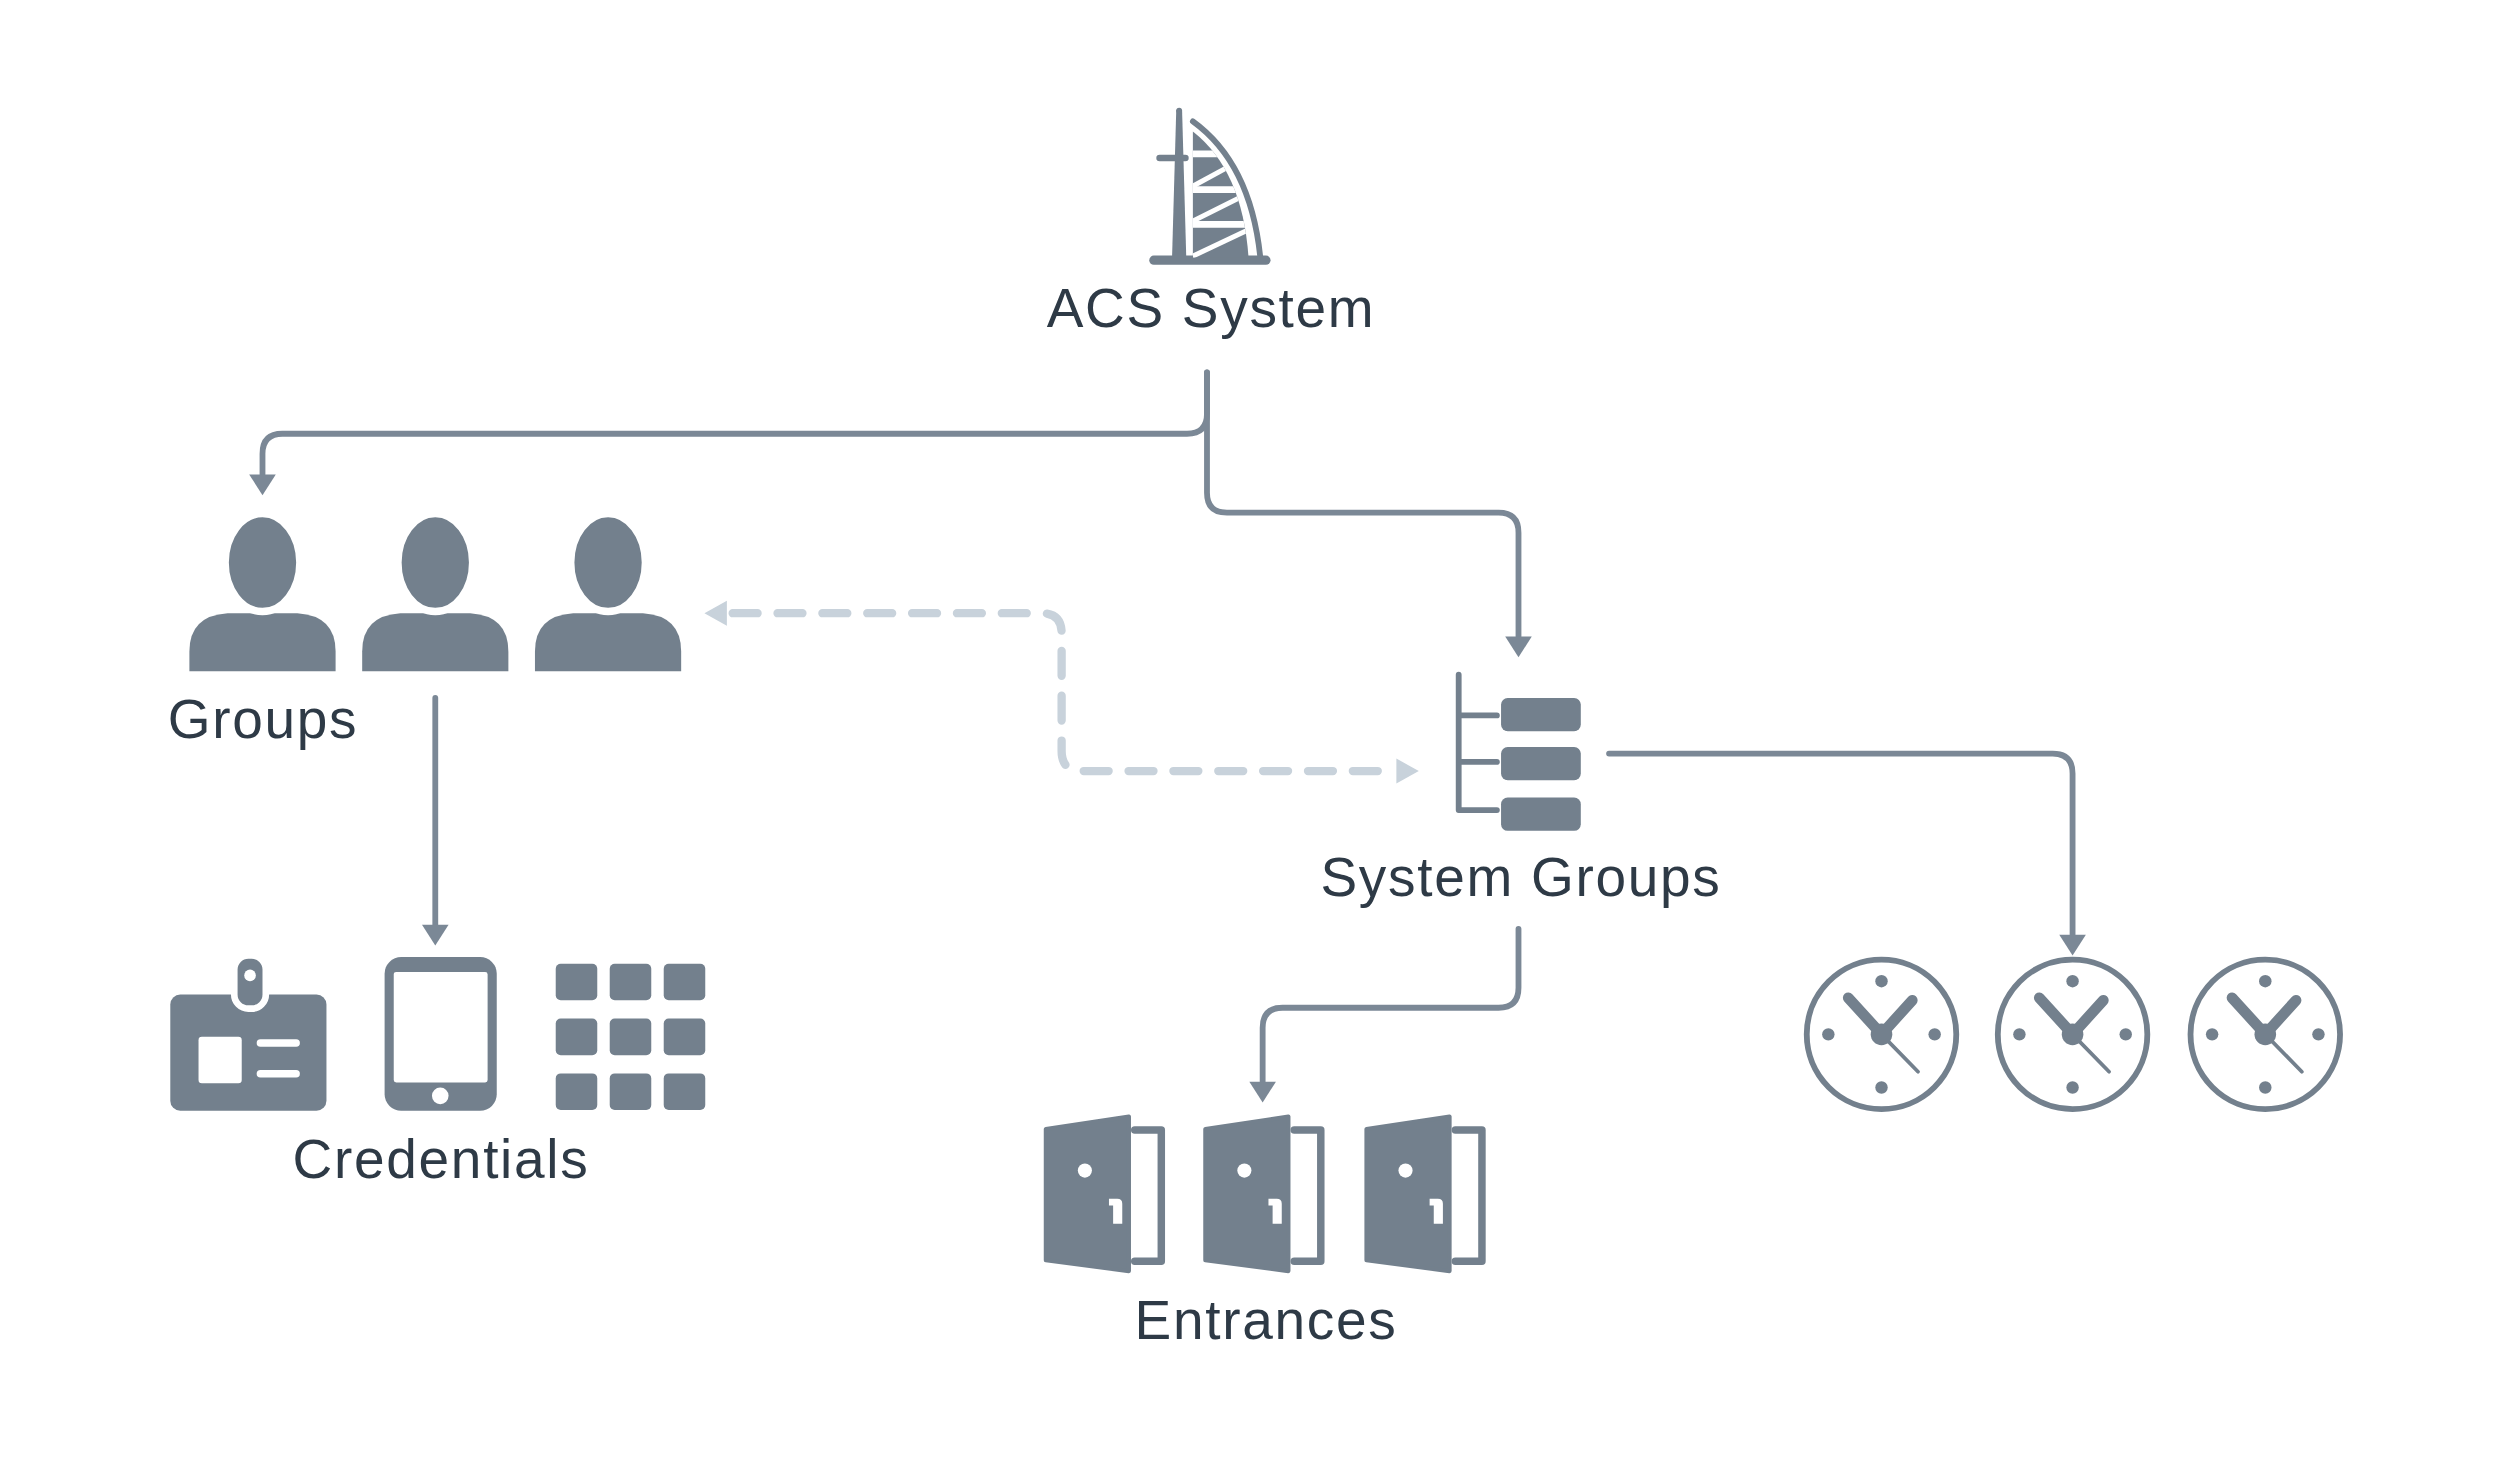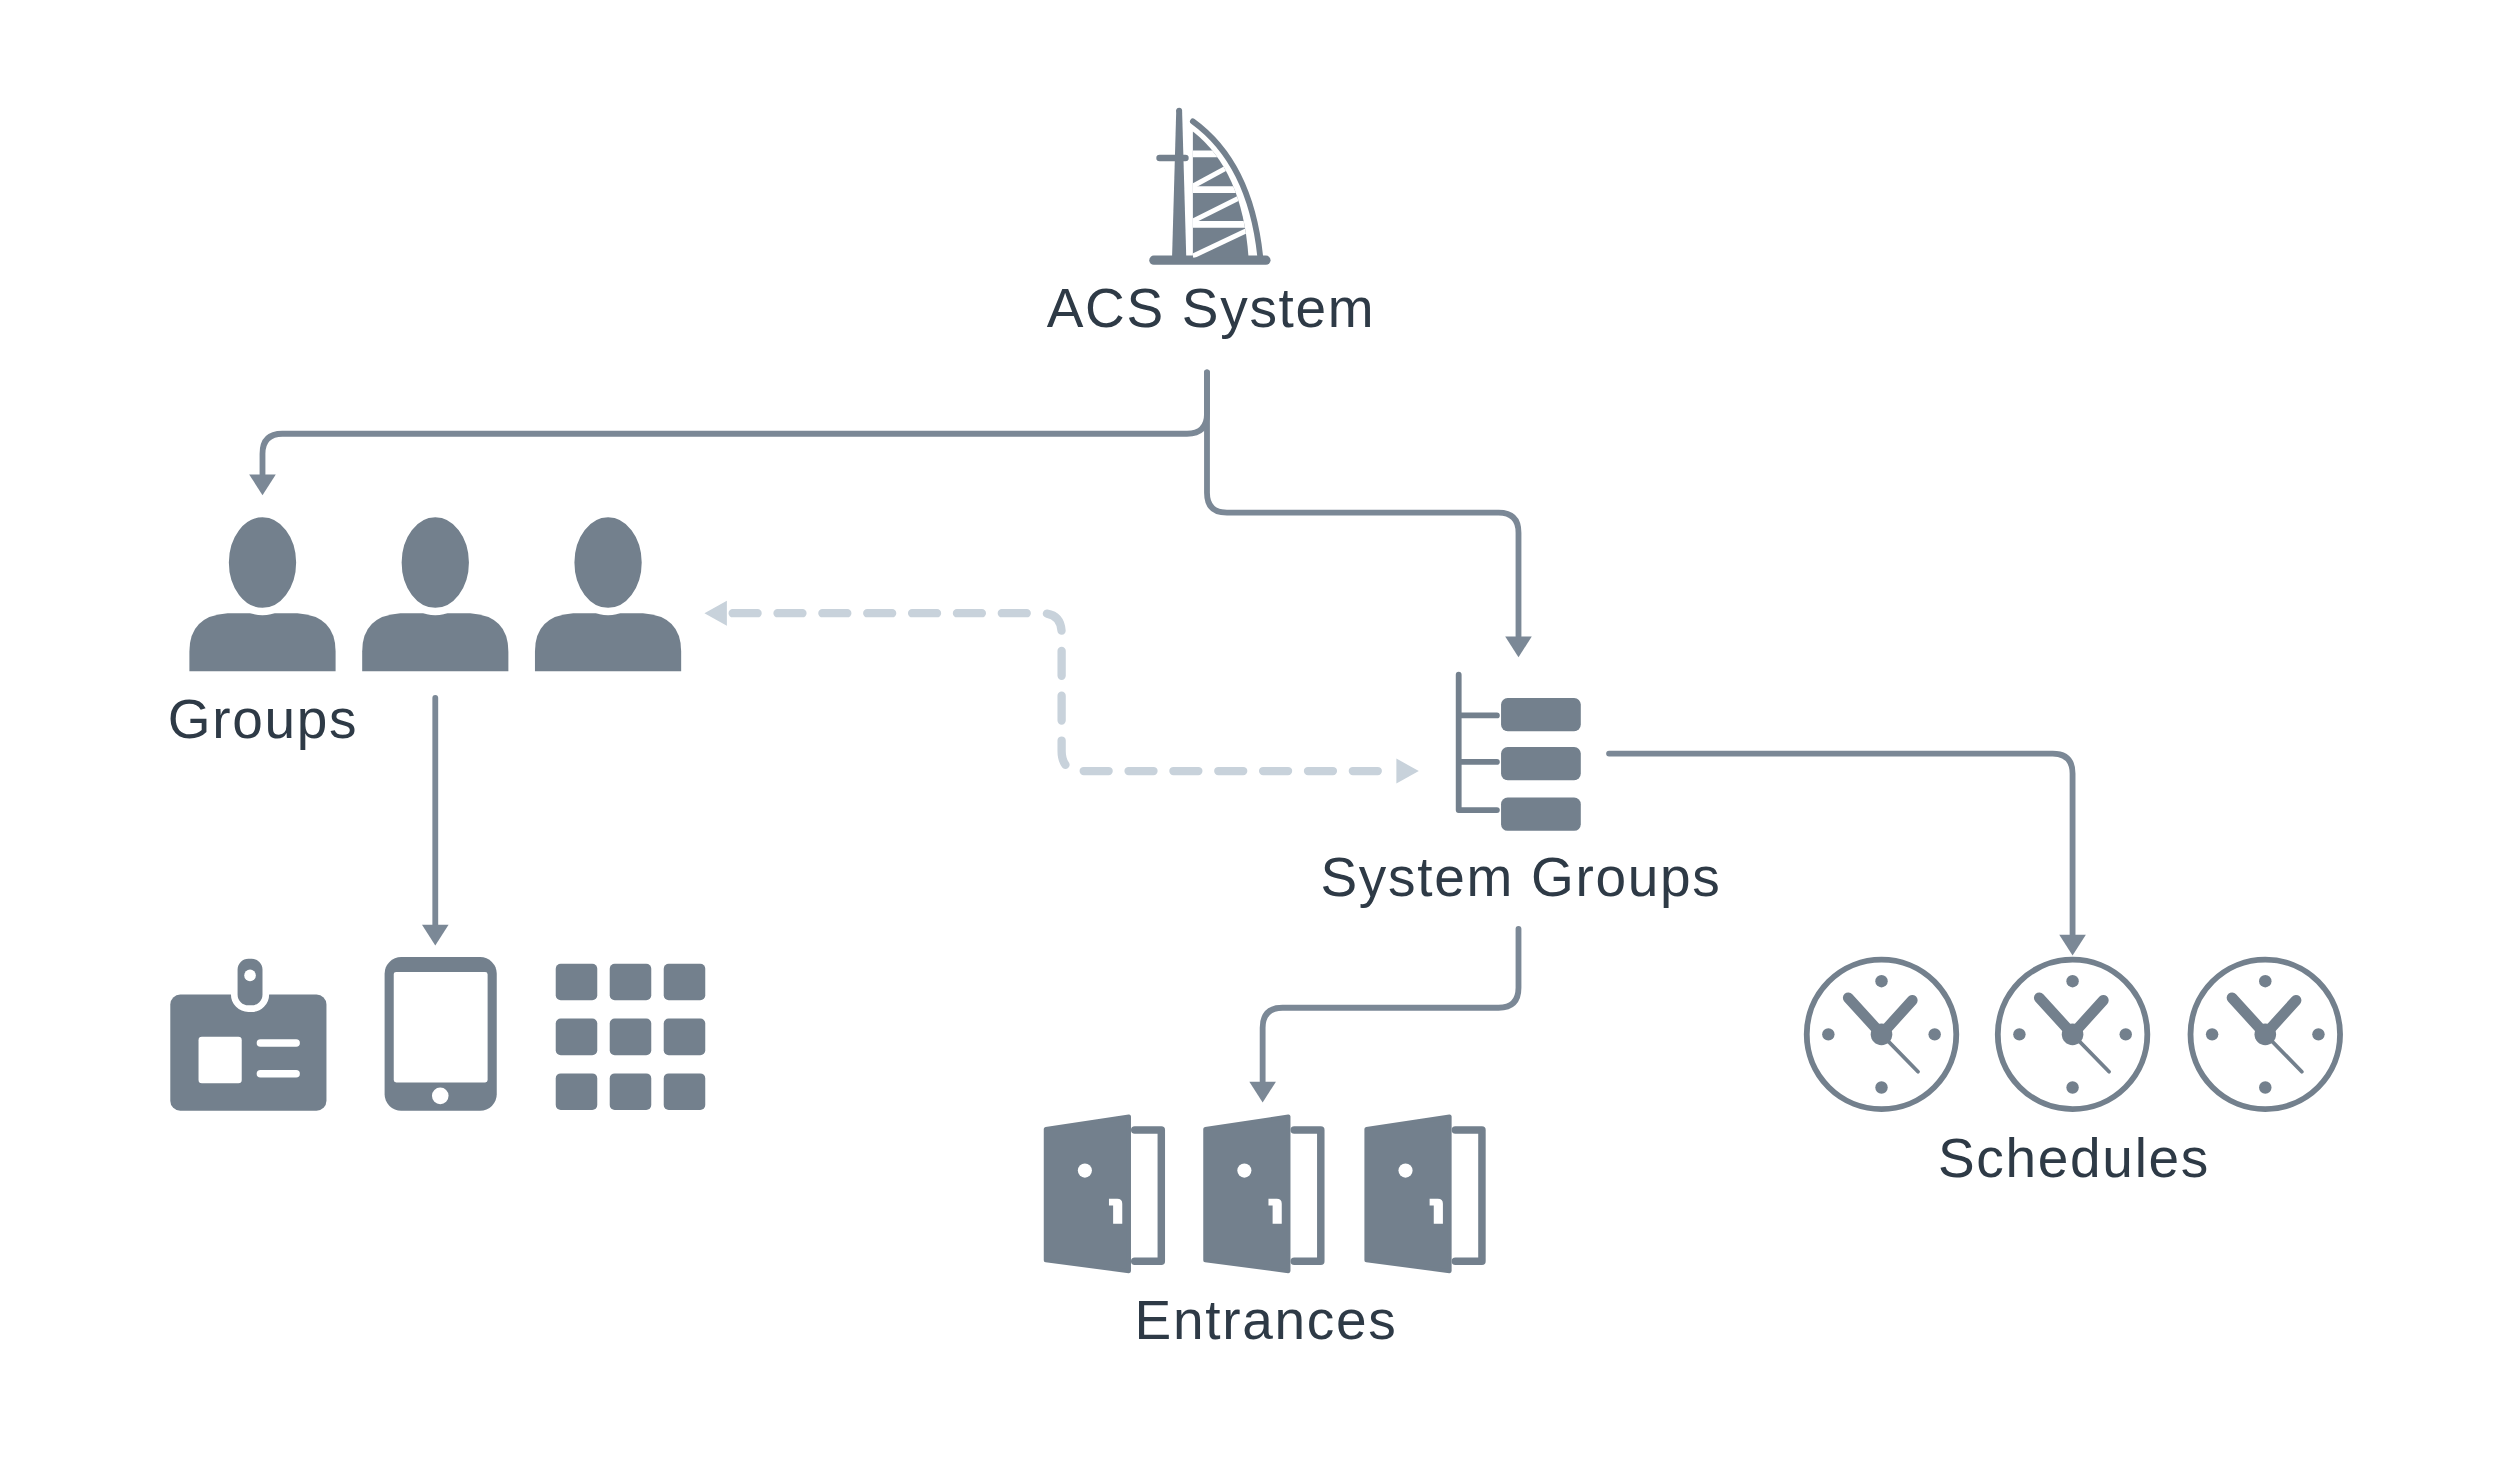--- a/index.html
+++ b/index.html
@@ -151,17 +151,17 @@
     <g>
       <use href="#clock" x="2265" y="1245"></use>
       <use href="#clock" x="2495" y="1245"></use>
       <use href="#clock" x="2727" y="1245"></use>
     </g>
   </svg>
 
   <div class="label" style="left:1211px;top:281px">ACS System</div>
   <div class="label" style="left:263px;top:692px">Groups</div>
   <div class="label" style="left:1521px;top:850px">System Groups</div>
-  <div class="label" style="left:2074px;top:1131px">Schedules</div>
+  <div class="label" style="left:441px;top:1132px">Credentials</div>
   <div class="label" style="left:1266px;top:1293px">Entrances</div>
 
 </div>
 
 
 </body></html>

